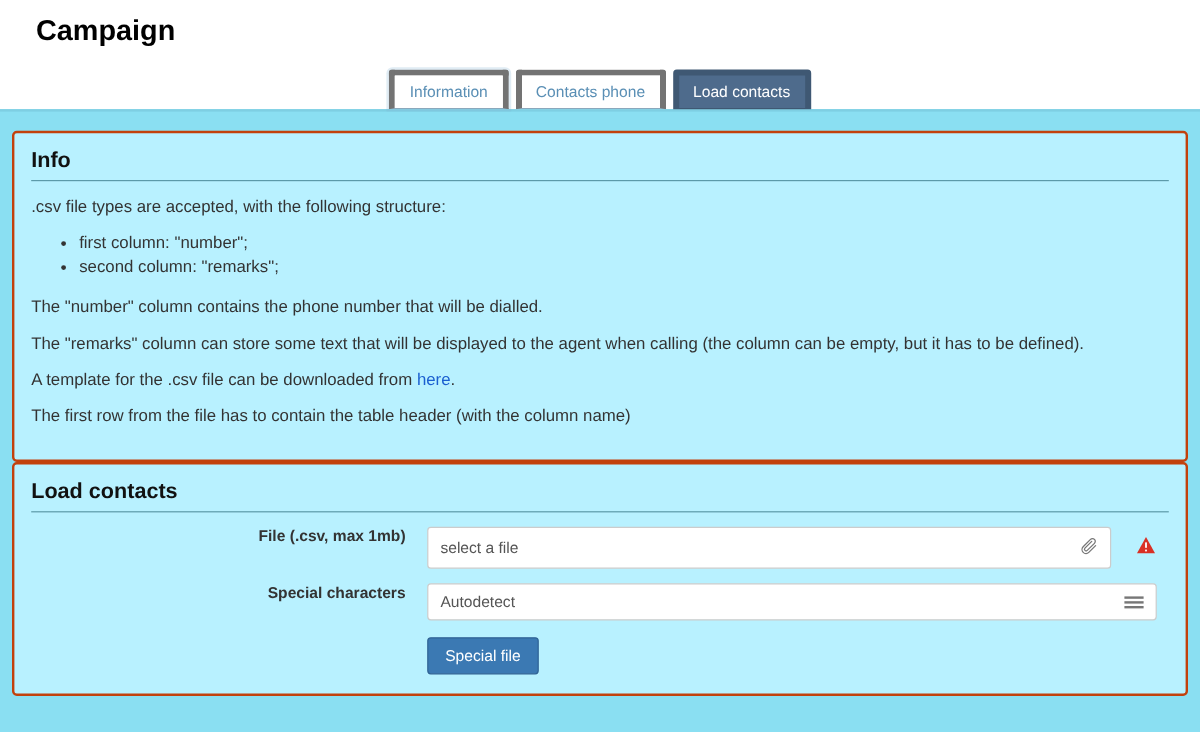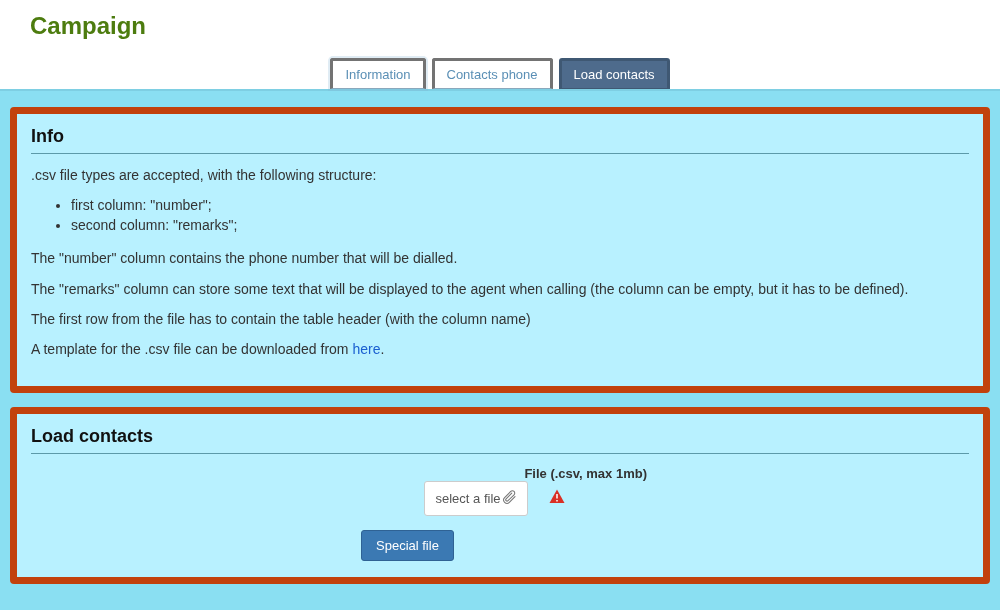--- a/index.html
+++ b/index.html
@@ -14,31 +14,31 @@
       background: #fff;
       width: 1000px;
     }
     .header {
       padding: 12px 30px 18px 30px;
       background: #fff;
     }
     .page-title {
       font-size: 24px;
       font-weight: bold;
-      color: #4d7c0f;
+      color: #000000;
     }
     .tabs-wrapper {
       display: flex;
       justify-content: center;
       gap: 6px;
       padding-bottom: 0;
       background: #fff;
     }
     .tab {
-      border: 3px solid #737373;
+      border: 5px solid #737373;
       padding: 6px 12px;
       font-size: 13px;
       color: #5a8fb5;
       background: #fff;
       cursor: pointer;
       border-top-left-radius: 3px;
       border-top-right-radius: 3px;
       border-bottom: 1px solid #8aa8bc;
     }
     .tab.outlined {
@@ -50,24 +50,24 @@
       border-color: #3f5873;
     }
     .content-area {
       background: #8adff2;
       border-top: 2px solid #7ecfe3;
       padding: 16px 10px;
       min-height: 520px;
     }
     .panel {
       background: #b8f1ff;
-      border: 7px solid #c2410c;
+      border: 2px solid #c2410c;
       border-radius: 4px;
       padding: 12px 14px 16px 14px;
-      margin-bottom: 14px;
+      margin-bottom: 0;
     }
     .panel-title {
       font-size: 18px;
       font-weight: bold;
       color: #111;
       margin-bottom: 6px;
     }
     .panel hr {
       border: none;
       border-top: 1px solid #5c9aa9;
@@ -84,23 +84,21 @@
     }
     .info-list li {
       line-height: 1.4;
     }
     .link {
       color: #1a5fd0;
       cursor: pointer;
     }
     .form-row {
       display: flex;
-      align-items: center;
       margin-bottom: 12px;
-      flex-direction: column;
     }
     .form-label {
       width: 330px;
       text-align: right;
       font-weight: bold;
       font-size: 13px;
       padding-right: 18px;
     }
     .form-control-wrap {
       flex: 1;
@@ -174,24 +172,24 @@
   <div class="panel">
     <div class="panel-title">Info</div>
     <hr>
     <p class="info-text">.csv file types are accepted, with the following structure:</p>
     <ul class="info-list">
       <li>first column: "number";</li>
       <li>second column: "remarks";</li>
     </ul>
     <p class="info-text">The "number" column contains the phone number that will be dialled.</p>
     <p class="info-text">The "remarks" column can store some text that will be displayed to the agent when calling (the column can be empty, but it has to be defined).</p>
-    <p class="info-text">The first row from the file has to contain the table header (with the column name)</p>
     <p class="info-text">
       <span>A template for the .csv file can be downloaded from </span><span class="link">here</span><span>.</span>
     </p>
+    <p class="info-text">The first row from the file has to contain the table header (with the column name)</p>
   </div>
 
   <div class="panel">
     <div class="panel-title">Load contacts</div>
     <hr>
 
     <div class="form-row">
       <div class="form-label">File (.csv, max 1mb)</div>
       <div class="form-control-wrap">
         <div class="input-box">
@@ -205,19 +203,32 @@
         <span class="warning-icon">
           <svg viewBox="0 0 24 24">
               <path d="M12 2 L22 20 L2 20 Z" fill="#d93025"></path>
               <rect x="11" y="8" width="2" height="6" fill="#fff"></rect>
               <rect x="11" y="16" width="2" height="2" fill="#fff"></rect>
             </svg>
         </span>
       </div>
     </div>
 
+    <div class="form-row">
+      <div class="form-label">Special characters</div>
+      <div class="form-control-wrap">
+        <div class="input-box">
+          <span>Autodetect</span>
+          <span class="menu-icon">
+            <span></span>
+              <span></span>
+              <span></span>
+          </span>
+        </div>
+      </div>
+    </div>
 
     <div class="btn-row">
       <button class="btn-primary">Special file</button>
     </div>
   </div>
 
 </div>
 
 </body></html>

